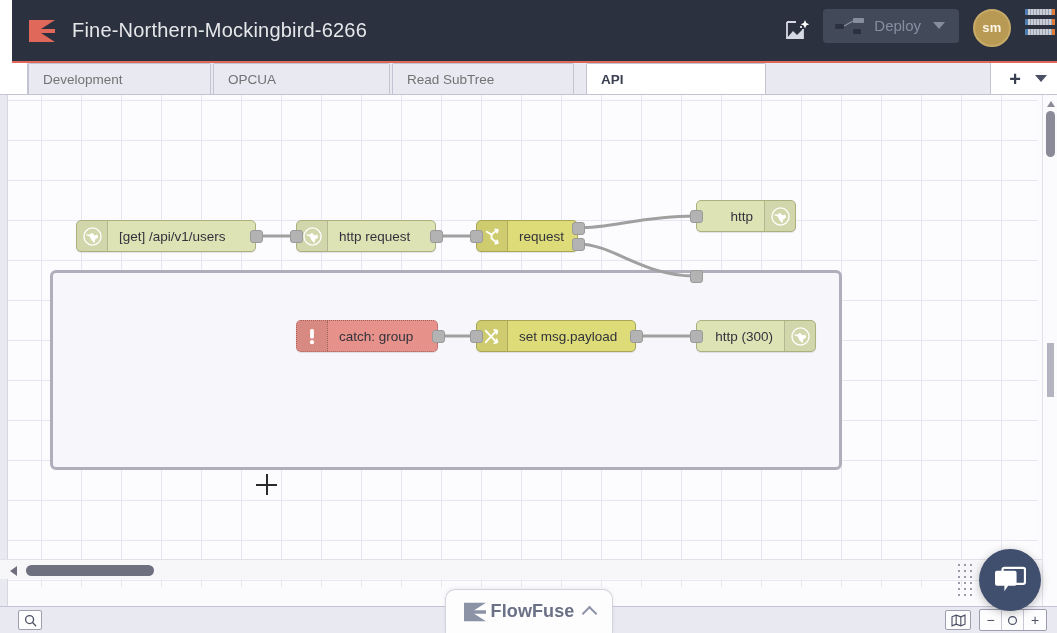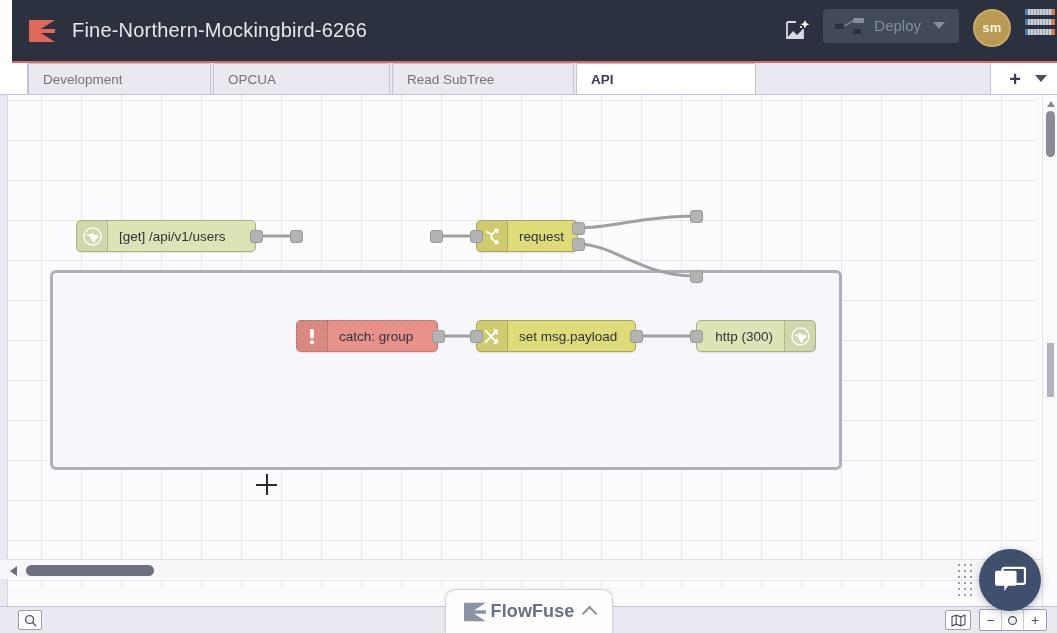--- a/index.html
+++ b/index.html
@@ -68,21 +68,21 @@
   }
   .tab-gutter { width: 28px; height: 31px; border-right: 1px solid #C3C3D4; background:#fff;}
   .tab {
     height: 31px; display: flex; align-items: center;
     padding: 0 14px; font-size: 13.5px; color: #737373;
     background: #E9E9F2; border: 1px solid #C3C3D4; border-bottom: none;
     border-radius: 2px 2px 0 0; margin-right: 2px; cursor: pointer;
     white-space: nowrap; overflow: hidden;
   }
   .tab.w1 { width: 183px; } .tab.w2 { width: 183px; }
-  .tab.w3 { width: 177px; } .tab.w4 { width: 182px; } .tab.w5 { width: 180px; }
+  .tab.w3 { width: 177px; } .tab.w4 { width: 182px; } .tab.w5 { width: 180px; margin-left: 10px; }
   .tab.active {
     background: #fff; color: #3A3F51; font-weight: bold;
     border-color: #C3C3D4; position: relative; z-index: 3;
   }
   .tab-actions {
     margin-left: auto; display: flex; align-items: center;
     height: 31px; padding-right: 10px; gap: 14px; background:#fff;
     border-left: 1px solid #C3C3D4; padding-left: 18px;
   }
   .plus-btn { color: #3A3F51; font-size: 20px; font-weight: bold; cursor: pointer; line-height: 1; }
@@ -313,38 +313,56 @@
         <div class="icon-box">
           <svg width="19" height="19" viewBox="0 0 20 20">
               <circle cx="10" cy="10" r="9" fill="none" stroke="#fff" stroke-width="1.4"></circle>
               <path d="M3 7 q3 2 5 0 t4 2 l3 -1 1 3 -3 2 -1 4 -3 -3 -2 -4 -3 -1 z" fill="#fff"></path>
             </svg>
         </div>
         <div class="label">[get] /api/v1/users</div>
       </div>
       <div class="port" style="left:242px; top:135px;"></div>
 
+      <div class="node green" style="left:288px; top:125px; width:140px;">
+        <div class="icon-box">
+          <svg width="19" height="19" viewBox="0 0 20 20">
+              <circle cx="10" cy="10" r="9" fill="none" stroke="#fff" stroke-width="1.4"></circle>
+              <path d="M3 7 q3 2 5 0 t4 2 l3 -1 1 3 -3 2 -1 4 -3 -3 -2 -4 -3 -1 z" fill="#fff"></path>
+            </svg>
+        </div>
+        <div class="label">http request</div>
+      </div>
       <div class="port" style="left:282px; top:135px;"></div>
       <div class="port" style="left:422px; top:135px;"></div>
 
       <div class="node yellow" style="left:468px; top:125px; width:102px;">
         <div class="icon-box">
           <svg width="19" height="19" viewBox="0 0 20 20" fill="none" stroke="#fff" stroke-width="2" stroke-linecap="round">
             <path d="M15 3 L9 8 L9 12 L15 17"></path>
               <path d="M13 2.5 L15.5 3.2 L14.8 5.7"></path>
               <path d="M14.8 14.3 L15.5 16.8 L13 17.5"></path>
               <path d="M9 8 L4 5"></path>
           </svg>
         </div>
         <div class="label">request</div>
       </div>
       <div class="port" style="left:462px; top:135px;"></div>
       <div class="port" style="left:564px; top:127px;"></div>
       <div class="port" style="left:564px; top:143px;"></div>
 
+      <div class="node green" style="left:688px; top:105px; width:100px;">
+        <div class="label fill right-al">http</div>
+        <div class="icon-box right">
+          <svg width="19" height="19" viewBox="0 0 20 20">
+              <circle cx="10" cy="10" r="9" fill="none" stroke="#fff" stroke-width="1.4"></circle>
+              <path d="M3 7 q3 2 5 0 t4 2 l3 -1 1 3 -3 2 -1 4 -3 -3 -2 -4 -3 -1 z" fill="#fff"></path>
+            </svg>
+        </div>
+      </div>
       <div class="port" style="left:682px; top:115px;"></div>
 
       <div class="port" style="left:682px; top:175px;"></div>
 
       <div class="node red" style="left:288px; top:225px; width:142px;">
         <div class="icon-box">
           <svg width="16" height="19" viewBox="0 0 16 20">
               <rect x="6" y="2" width="4" height="10" rx="1.6" fill="#fff"></rect>
               <circle cx="8" cy="16" r="2.2" fill="#fff"></circle>
             </svg>

